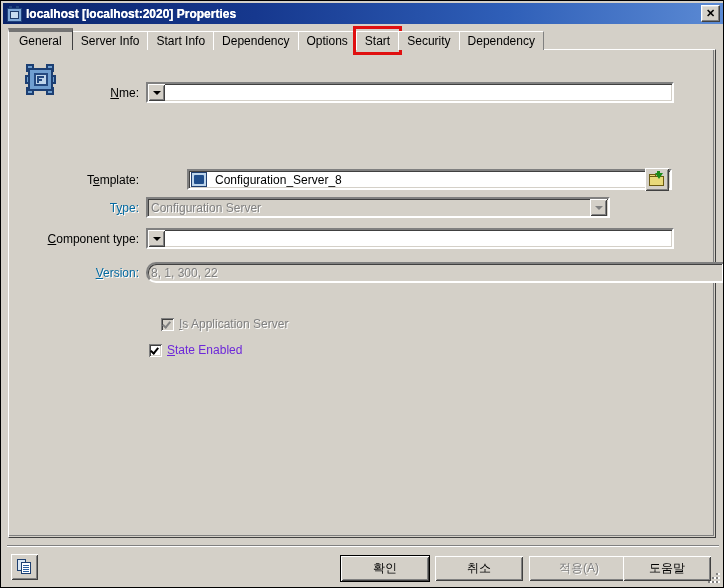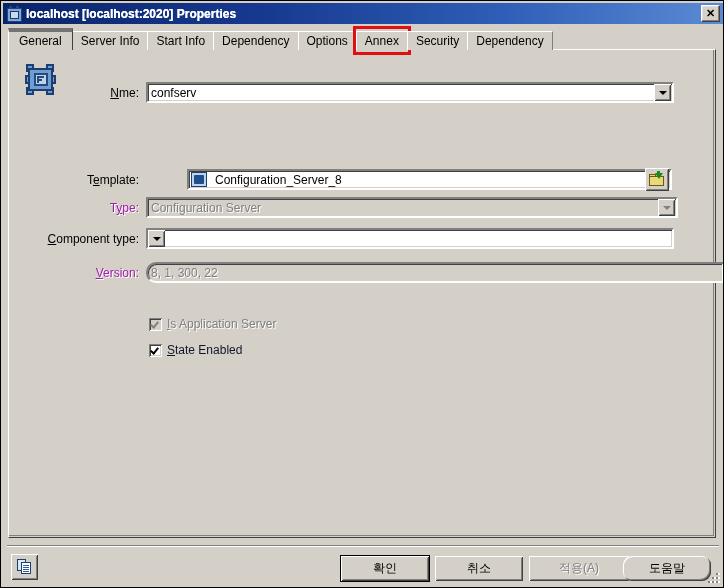--- a/index.html
+++ b/index.html
@@ -195,21 +195,21 @@
   }
 
   
   .field-label {
     position: absolute;
     font-size: 12px;
     color: #000;
     text-align: right;
     white-space: nowrap;
   }
-  .field-label.disabled { color: #a21caf; text-shadow: 1px 1px 0 #ffffff; }
+  .field-label.disabled { color: #0369a1; text-shadow: 1px 1px 0 #ffffff; }
   .field-label u { text-decoration: underline; }
 
   .combo {
     position: absolute;
     box-sizing: border-box;
     height: 21px;
     background: #ffffff;
     border: 2px solid;
     border-color: #808080 #ffffff #ffffff #808080;
     box-shadow: inset 1px 1px 0 #404040, inset -1px -1px 0 #d4d0c8;
@@ -307,21 +307,21 @@
     position: absolute; left: 8px; top: -2px;
     width: 3px; height: 4px; background: #1a8a1a;
   }
 
   
   .cbrow {
     position: absolute;
     display: flex;
     align-items: center;
     font-size: 12px;
-    color: #0f172a;
+    color: #6d28d9;
     white-space: nowrap;
   }
   .cbrow.disabled { color: #808080; text-shadow: 1px 1px 0 #ffffff; }
   .cbbox {
     width: 13px; height: 13px;
     background: #ffffff;
     box-shadow: inset 1px 1px 0 #808080, inset -1px -1px 0 #ffffff,
                 inset 2px 2px 0 #404040, inset -2px -2px 0 #d4d0c8;
     box-sizing: border-box;
     margin-right: 5px;
@@ -434,21 +434,21 @@
     <span class="title-spacer"></span>
     <div class="close-btn">✕</div>
   </div>
 
   <div class="tabstrip">
     <div class="tab selected">General</div>
     <div class="tab">Server Info</div>
     <div class="tab">Start Info</div>
     <div class="tab">Dependency</div>
     <div class="tab">Options</div>
-    <div class="tab highlight-box">Annex</div>
+    <div class="tab highlight-box">Start</div>
     <div class="tab">Security</div>
     <div class="tab">Dependency</div>
   </div>
 
   <div class="tabpage"></div>
 
   <div class="app-icon">
     <div class="nub tl"></div>
       <div class="nub tr"></div>
     <div class="nub bl"></div>
@@ -459,21 +459,20 @@
     <div class="ai-inner"></div>
     <div class="ai-f"></div>
       <div class="ai-f2"></div>
       <div class="ai-f3"></div>
   </div>
 
   <div class="field-label" style="left:28px; top:85px; width:110px;">
     <u>N</u><span>me:</span>
   </div>
   <div class="combo" style="left:145px; top:81px; width:528px;">
-    <span class="combo-text">confserv</span>
     <span class="combo-btn">
         <i class="arrow-dn"></i>
       </span>
   </div>
 
   <div class="field-label" style="left:28px; top:172px; width:110px;">
     T<u>e</u>mplate:
   </div>
   <div class="combo" style="left:151px; top:168px; width:485px;margin-left:35px;">
     <span class="combo-icon">
@@ -490,21 +489,21 @@
       <span class="fbody"></span>
         <span class="ftab"></span>
       <span class="arrow-g-stem"></span>
         <span class="arrow-g"></span>
     </span>
   </div>
 
   <div class="field-label disabled" style="left:28px; top:200px; width:110px;">
     T<u>y</u>pe:
   </div>
-  <div class="combo disabled" style="left:145px; top:196px; width:532px;">
+  <div class="combo disabled" style="left:145px; top:196px; width:464px;">
     <span class="combo-text">Configuration Server</span>
     <span class="combo-btn">
         <i class="arrow-dn"></i>
       </span>
   </div>
 
   <div class="field-label" style="left:28px; top:231px; width:110px;">
     <u>C</u>omponent type:
   </div>
   <div class="combo" style="left:145px; top:227px; width:528px;">
@@ -516,21 +515,21 @@
   <div class="field-label disabled" style="left:28px; top:265px; width:110px;">
     <u>V</u>ersion:
   </div>
   <div class="combo disabled" style="left:145px; top:261px; width:596px;border-radius:10px;">
     <span class="combo-text">8, 1, 300, 22</span>
     <span class="combo-btn">
         <i class="arrow-dn"></i>
       </span>
   </div>
 
-  <div class="cbrow disabled" style="left:148px; top:316px;">
+  <div class="cbrow disabled" style="left:160px; top:316px;">
     <span class="cbbox">
         <i class="tick"></i>
       </span>
     <span><u>I</u>s Application Server</span>
   </div>
 
   <div class="cbrow" style="left:148px; top:342px;">
     <span class="cbbox">
         <i class="tick"></i>
       </span>
@@ -546,21 +545,21 @@
       <span class="line" style="top:6px;"></span>
       <span class="line" style="top:8px;"></span>
       <span class="line" style="top:10px;"></span>
       <span class="line" style="top:12px;"></span>
     </span>
   </div>
 
   <div class="dlg-btn" style="left:434px; top:555px; width:88px;">취소</div>
   <div class="dlg-btn default" style="left:340px; top:555px; width:88px;">확인</div>
   <div class="dlg-btn disabled" style="left:528px; top:555px; width:100px;">적용(A)</div>
-  <div class="dlg-btn" style="left:622px; top:555px; width:88px;border-radius:9px;">도움말</div>
+  <div class="dlg-btn" style="left:622px; top:555px; width:88px;">도움말</div>
 
   <div class="grip">
     <i style="left:10px; top:2px;"></i>
       <i class="w" style="left:12px; top:2px;"></i>
     <i style="left:6px; top:6px;"></i>
       <i class="w" style="left:8px; top:6px;"></i>
     <i style="left:10px; top:6px;"></i>
       <i class="w" style="left:12px; top:6px;"></i>
     <i style="left:2px; top:10px;"></i>
       <i class="w" style="left:4px; top:10px;"></i>

